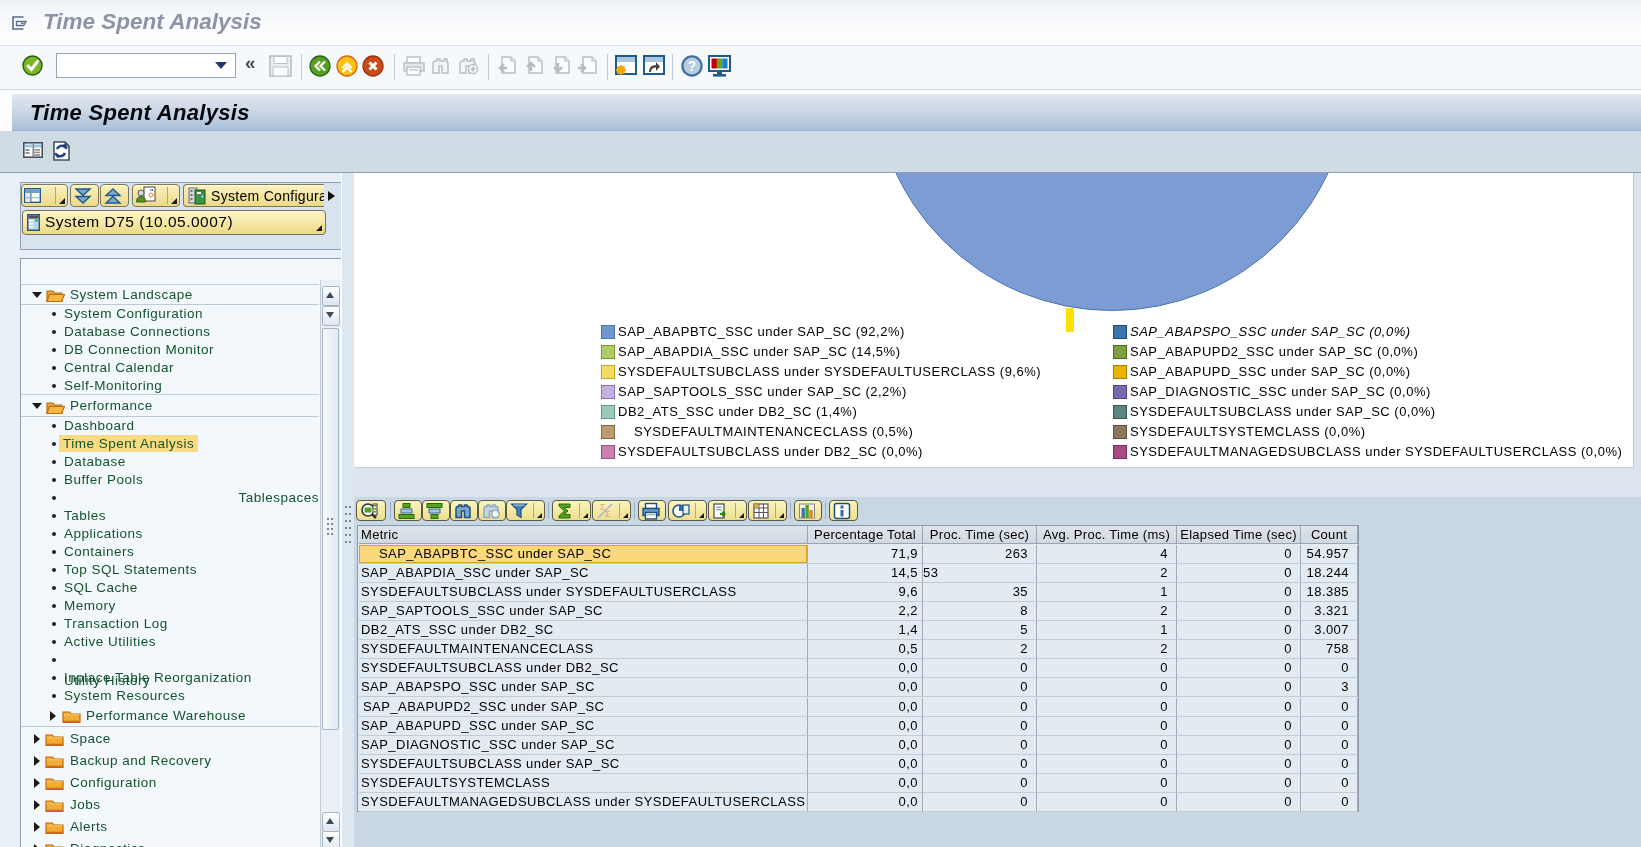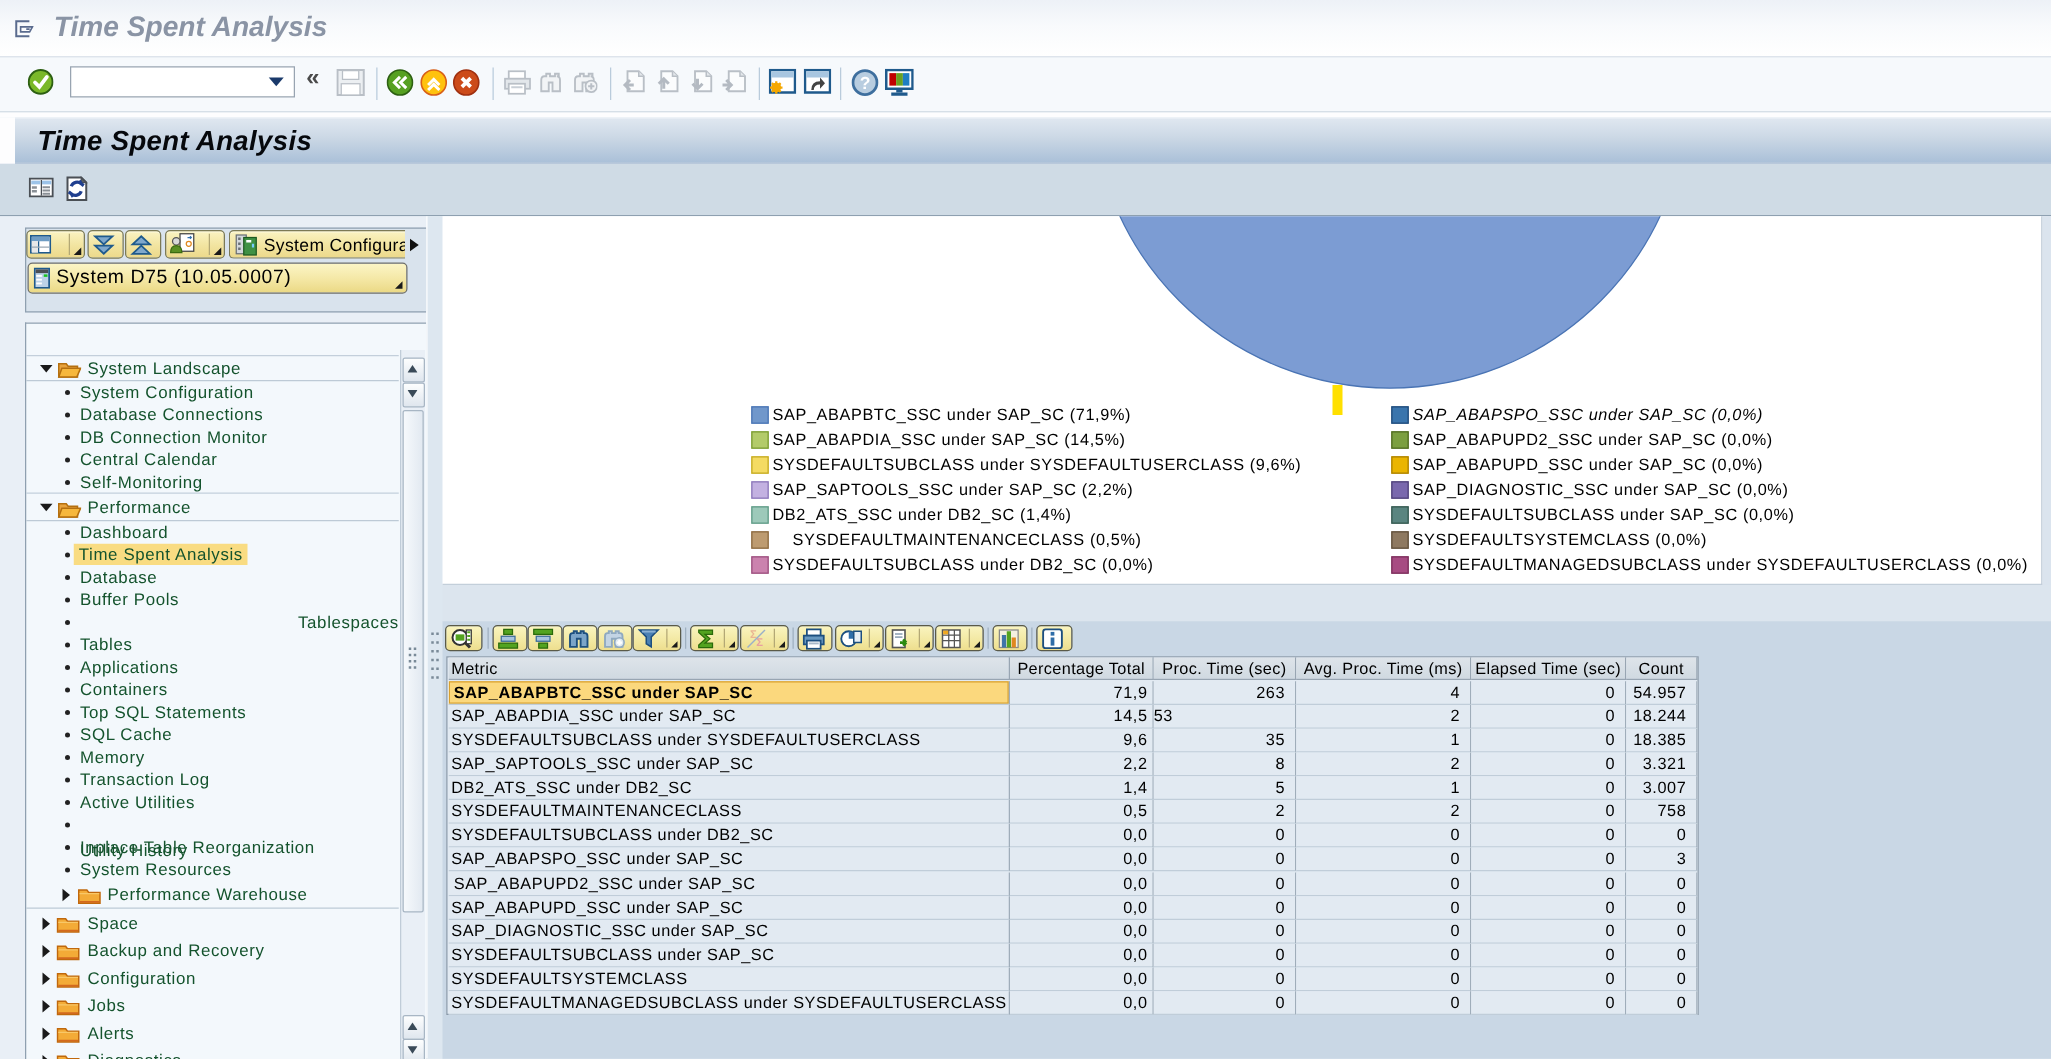--- a/index.html
+++ b/index.html
@@ -394,21 +394,21 @@
 <div class="abs" style="left:327px;top:523px;width:2px;height:2px;background:#7a8a98;"></div>
 <div class="abs" style="left:331px;top:523px;width:2px;height:2px;background:#7a8a98;"></div>
 <div class="abs" style="left:327px;top:528px;width:2px;height:2px;background:#7a8a98;"></div>
 <div class="abs" style="left:331px;top:528px;width:2px;height:2px;background:#7a8a98;"></div>
 <div class="abs" style="left:327px;top:533px;width:2px;height:2px;background:#7a8a98;"></div>
 <div class="abs" style="left:331px;top:533px;width:2px;height:2px;background:#7a8a98;"></div>
 <div id="chart" class="abs">
 <div id="pie"></div>
 <div id="pieyellow"></div>
 <div class="lgsq" style="left:247px;top:152px;background:#7097cb;border-color:#4a74b4;"></div>
-<div class="lgtx" style="left:264px;top:151px;">SAP_ABAPBTC_SSC under SAP_SC (71,9%)</div>
+<div class="lgtx" style="left:264px;top:151px;">SAP_ABAPBTC_SSC under SAP_SC (92,2%)</div>
 <div class="lgsq" style="left:247px;top:172px;background:#b3cb69;border-color:#7a9a30;"></div>
 <div class="lgtx" style="left:264px;top:171px;">SAP_ABAPDIA_SSC under SAP_SC (14,5%)</div>
 <div class="lgsq" style="left:247px;top:192px;background:#f4db63;border-color:#c2a820;"></div>
 <div class="lgtx" style="left:264px;top:191px;">SYSDEFAULTSUBCLASS under SYSDEFAULTUSERCLASS (9,6%)</div>
 <div class="lgsq" style="left:247px;top:212px;background:#c3b1e1;border-color:#8a76b8;"></div>
 <div class="lgtx" style="left:264px;top:211px;">SAP_SAPTOOLS_SSC under SAP_SC (2,2%)</div>
 <div class="lgsq" style="left:247px;top:232px;background:#9dc9ba;border-color:#5f9a86;"></div>
 <div class="lgtx" style="left:264px;top:231px;">DB2_ATS_SSC under DB2_SC (1,4%)</div>
 <div class="lgsq" style="left:247px;top:252px;background:#bd9b70;border-color:#8a6a40;"></div>
 <div class="lgtx" style="left:280px;top:251px;">SYSDEFAULTMAINTENANCECLASS (0,5%)</div>
@@ -543,21 +543,21 @@
     <rect x="7.5" y="3.5" width="3" height="3" fill="#2f6da8"></rect>
     <rect x="7.5" y="8" width="3" height="6.5" fill="#2f6da8"></rect>
   </svg>
 <div class="abs" style="left:357px;top:525px;width:1000px;height:285px;border:1px solid #8a9aab;background:#e2eaf2;"></div>
 <div class="gh abs" style="left:359px;top:526px;width:449px;padding-left:2px;border-right:1px solid #98a5b2;">Metric</div>
 <div class="gh abs" style="left:808px;top:526px;width:115px;text-align:center;border-right:1px solid #98a5b2;">Percentage Total</div>
 <div class="gh abs" style="left:923px;top:526px;width:114px;text-align:center;border-right:1px solid #98a5b2;">Proc. Time (sec)</div>
 <div class="gh abs" style="left:1037px;top:526px;width:140px;text-align:center;border-right:1px solid #98a5b2;">Avg. Proc. Time (ms)</div>
 <div class="gh abs" style="left:1177px;top:526px;width:124px;text-align:center;border-right:1px solid #98a5b2;">Elapsed Time (sec)</div>
 <div class="gh abs" style="left:1301px;top:526px;width:57px;text-align:center;border-right:1px solid #98a5b2;">Count</div>
-<div class="gc abs" style="left:359px;top:545px;width:449px;padding-left:4px;background:#fbd87d;box-shadow:inset 0 0 0 1px #d9a02e;border-right:1px solid #9fadba;font-weight:bold;">SAP_ABAPBTC_SSC under SAP_SC</div>
+<div class="gc abs" style="left:359px;top:545px;width:449px;padding-left:20px;background:#fbd87d;box-shadow:inset 0 0 0 1px #d9a02e;border-right:1px solid #9fadba;">SAP_ABAPBTC_SSC under SAP_SC</div>
 <div class="gc abs" style="left:808px;top:545px;width:115px;text-align:right;padding-right:4px;border-right:1px solid #9fadba;">71,9</div>
 <div class="gc abs" style="left:923px;top:545px;width:114px;text-align:right;padding-right:8px;border-right:1px solid #9fadba;">263</div>
 <div class="gc abs" style="left:1037px;top:545px;width:140px;text-align:right;padding-right:8px;border-right:1px solid #9fadba;">4</div>
 <div class="gc abs" style="left:1177px;top:545px;width:124px;text-align:right;padding-right:8px;border-right:1px solid #9fadba;">0</div>
 <div class="gc abs" style="left:1301px;top:545px;width:57px;text-align:right;padding-right:8px;border-right:1px solid #9fadba;">54.957</div>
 <div class="gc abs" style="left:359px;top:564px;width:449px;padding-left:2px;border-right:1px solid #9fadba;">SAP_ABAPDIA_SSC under SAP_SC</div>
 <div class="gc abs" style="left:808px;top:564px;width:115px;text-align:right;padding-right:4px;border-right:1px solid #9fadba;">14,5</div>
 <div class="gc abs" style="left:923px;top:564px;width:114px;text-align:left;padding-right:8px;border-right:1px solid #9fadba;">53</div>
 <div class="gc abs" style="left:1037px;top:564px;width:140px;text-align:right;padding-right:8px;border-right:1px solid #9fadba;">2</div>
 <div class="gc abs" style="left:1177px;top:564px;width:124px;text-align:right;padding-right:8px;border-right:1px solid #9fadba;">0</div>

